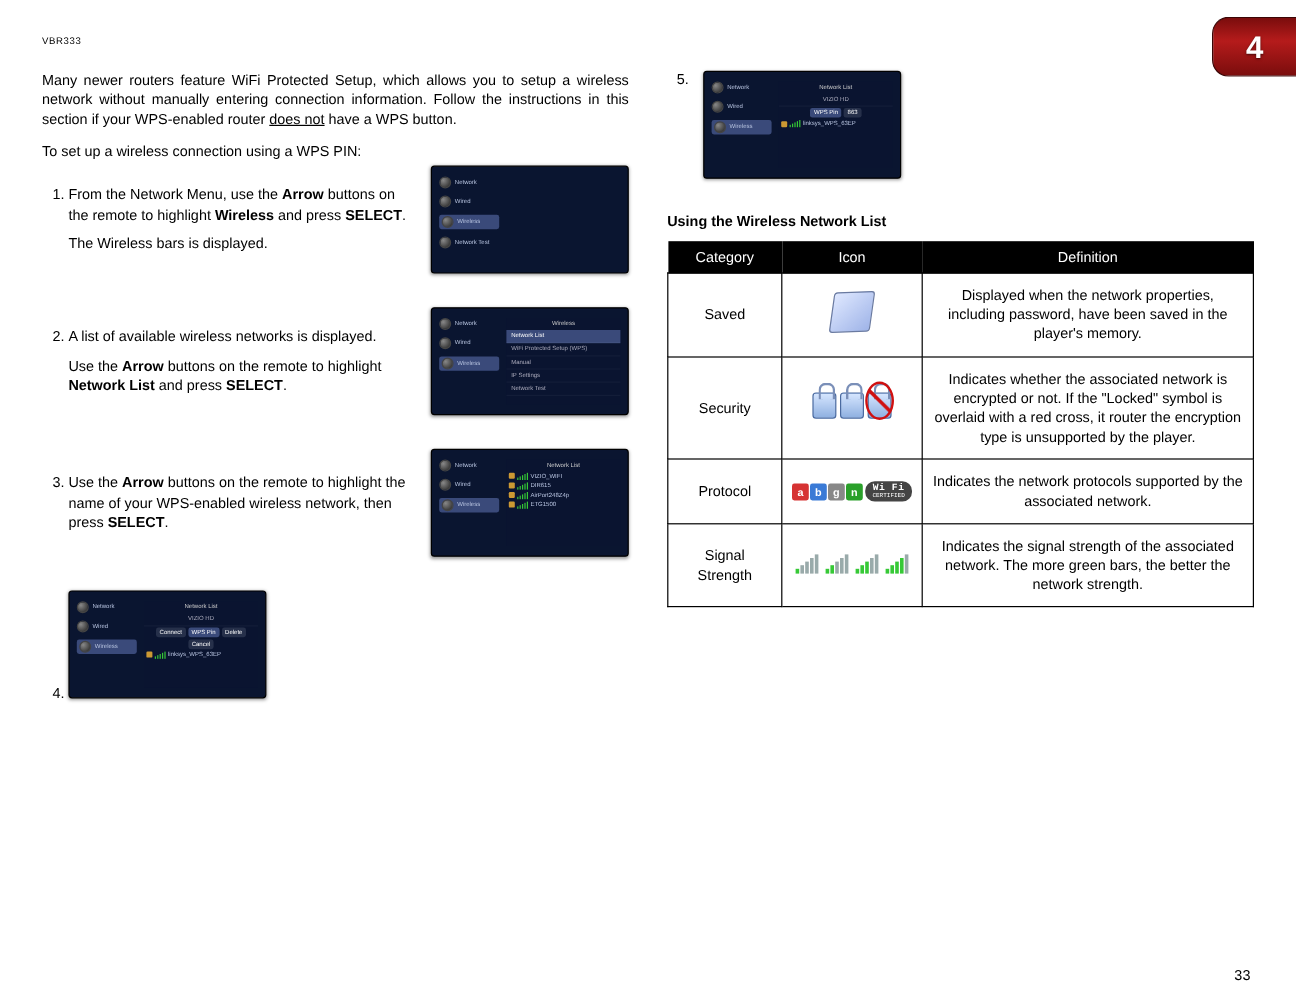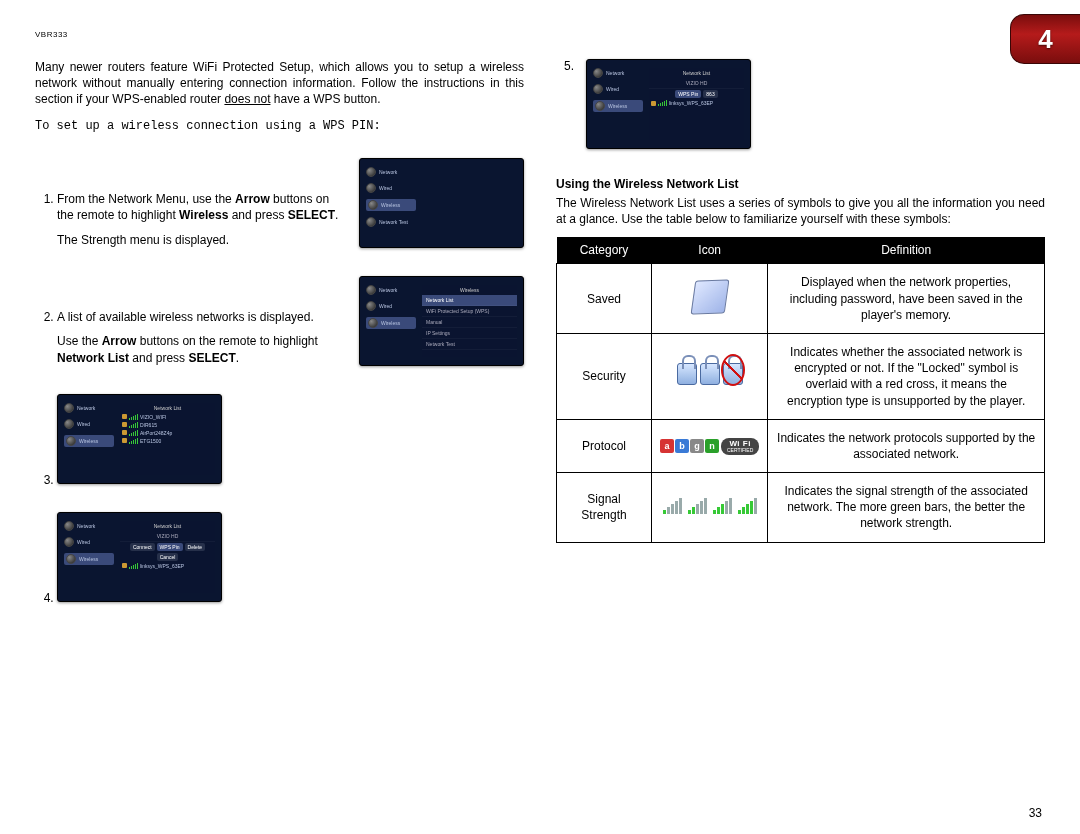--- a/index.html
+++ b/index.html
@@ -35,25 +35,25 @@
   .columns {
     display: flex;
     gap: 32px;
   }
   .col { flex: 1 1 0; }
   .col-left { max-width: 500px; }
   .col-right { max-width: 500px; }
 
   h3.section-title { font-size: 12px; font-weight: bold; margin: 8px 0 4px; }
   p.para { text-align: justify; line-height: 1.35; margin-bottom: 10px; }
-  p.lead { line-height: 1.35; margin-bottom: 24px; font-family: Liberation Mono, monospace; }
+  p.lead { line-height: 1.35; margin-bottom: 4px; }
 
   ol.steps { list-style: decimal; padding-left: 22px; }
   ol.steps > li { margin-bottom: 28px; }
-  .step-wrap { display: flex; gap: 12px; align-items: flex-end; }
+  .step-wrap { display: flex; gap: 12px; align-items: center; }
   .step-text { flex: 1; line-height: 1.35; }
   .step-text p + p { margin-top: 8px; }
   .thumb {
     width: 165px; height: 90px;
     background: #0a1530;
     border-radius: 3px;
     border: 1px solid #000;
     box-shadow: 0 1px 3px rgba(0,0,0,.4);
     flex-shrink: 0;
     position: relative;
@@ -145,21 +145,21 @@
     content:"";position:absolute;left:-3px;right:-3px;top:-10px;bottom:-2px;
     border:2px solid #d01010;border-radius:50%;
     background:linear-gradient(45deg,transparent 46%, #d01010 46%, #d01010 54%, transparent 54%);
   }
   .ico-proto { display:inline-flex; flex-direction:column; align-items:center; gap:2px;}
   .abgn { display:flex; gap:1px;}
   .abgn span{width:14px;height:14px;display:flex;align-items:center;justify-content:center;color:#fff;font-size:9px;font-weight:bold;border-radius:2px;}
   .abgn .a{background:#d63333;} .abgn .b{background:#3a7ad6;} .abgn .g{background:#888;} .abgn .n{background:#2aa02a;}
   .wifi-cert{
     background:#444;color:#fff;font-size:5px;padding:2px 6px;border-radius:8px;
-    display:flex;flex-direction:column;align-items:center;line-height:1;
+    display:flex;flex-direction:column;align-items:center;line-height:1;font-family:Liberation Mono, monospace;
   }
   .wifi-cert b{font-size:8px;letter-spacing:.5px;}
   .ico-bars-row{display:inline-flex;gap:6px;}
   .barset{display:flex;gap:1px;align-items:flex-end;height:18px;}
   .barset span{width:3px;background:#9aa; }
   .barset .g{background:#36c936;}
 
   .page-num { position:absolute; bottom:14px; right:38px; font-size:12px;}
 </style>
 </head>
@@ -173,21 +173,21 @@
   <div class="col col-left">
     <p class="para">
       <span>Many newer routers feature WiFi Protected Setup, which allows you to setup a wireless network without manually entering connection information. Follow the instructions in this section if your WPS-enabled router </span><span class="u">does not</span><span> have a WPS button.</span>
     </p>
     <p class="lead">To set up a wireless connection using a WPS PIN:</p>
     <ol class="steps" id="steps-ol">
         <li>
           <div class="step-wrap">
             <div class="step-text">
               <p><span>From the Network Menu, use the </span><span class="b">Arrow</span><span> buttons on the remote to highlight </span><span class="b">Wireless</span><span> and press </span><span class="b">SELECT</span><span>.</span></p>
-              <p><span>The Strength menu is displayed.</span></p>
+              <p><span>The Wireless bars is displayed.</span></p>
             </div>
             <div class="thumb">
               <div class="menu-side">
                 <div class="mi">
                   <div class="ic"></div>
                   <span>Network</span>
                 </div>
                 <div class="mi">
                   <div class="ic"></div>
                   <span>Wired</span>
@@ -231,20 +231,23 @@
                 <div class="row">WiFi Protected Setup (WPS)</div>
                 <div class="row">Manual</div>
                 <div class="row">IP Settings</div>
                 <div class="row">Network Test</div>
               </div>
             </div>
           </div>
         </li>
         <li>
           <div class="step-wrap">
+            <div class="step-text">
+              <p><span>Use the </span><span class="b">Arrow</span><span> buttons on the remote to highlight the name of your WPS-enabled wireless network, then press </span><span class="b">SELECT</span><span>.</span></p>
+            </div>
             <div class="thumb">
               <div class="menu-side">
                 <div class="mi">
                   <div class="ic"></div>
                   <span>Network</span>
                 </div>
                 <div class="mi">
                   <div class="ic"></div>
                   <span>Wired</span>
                 </div>
@@ -373,21 +376,20 @@
                 <span style="height: 5px;"></span>
                 <span style="height: 6px;"></span>
               </div>
               <span>linksys_WPS_63EP</span>
             </div>
           </div>
         </div>
     </div>
 
     <h3 class="section-title">Using the Wireless Network List</h3>
-    <p class="para">The Wireless Network List uses a series of symbols to give you all the information you need at a glance. Use the table below to familiarize yourself with these symbols:</p>
 
     <table class="sym">
       <thead>
         <tr>
           <th class="cat">Category</th>
           <th class="icon">Icon</th>
           <th>Definition</th>
         </tr>
       </thead>
       <tbody id="sym-body">
@@ -396,21 +398,21 @@
             <td class="icon"><span class="ico-save"></span></td>
             <td>Displayed when the network properties, including password, have been saved in the player's memory.</td>
           </tr>
           <tr>
             <td class="cat">Security</td>
             <td class="icon"><span class="ico-locks">
                 <span class="lock"></span>
                 <span class="lock"></span>
                 <span class="lock red"></span>
               </span></td>
-            <td>Indicates whether the associated network is encrypted or not. If the "Locked" symbol is overlaid with a red cross, it means the encryption type is unsupported by the player.</td>
+            <td>Indicates whether the associated network is encrypted or not. If the "Locked" symbol is overlaid with a red cross, it router the encryption type is unsupported by the player.</td>
           </tr>
           <tr>
             <td class="cat">Protocol</td>
             <td class="icon"><span class="ico-proto">
                 <div style="display: flex; align-items: center; gap: 2px;">
                   <div class="abgn">
                     <span class="a">a</span>
                     <span class="b">b</span>
                     <span class="g">g</span>
                     <span class="n">n</span>

